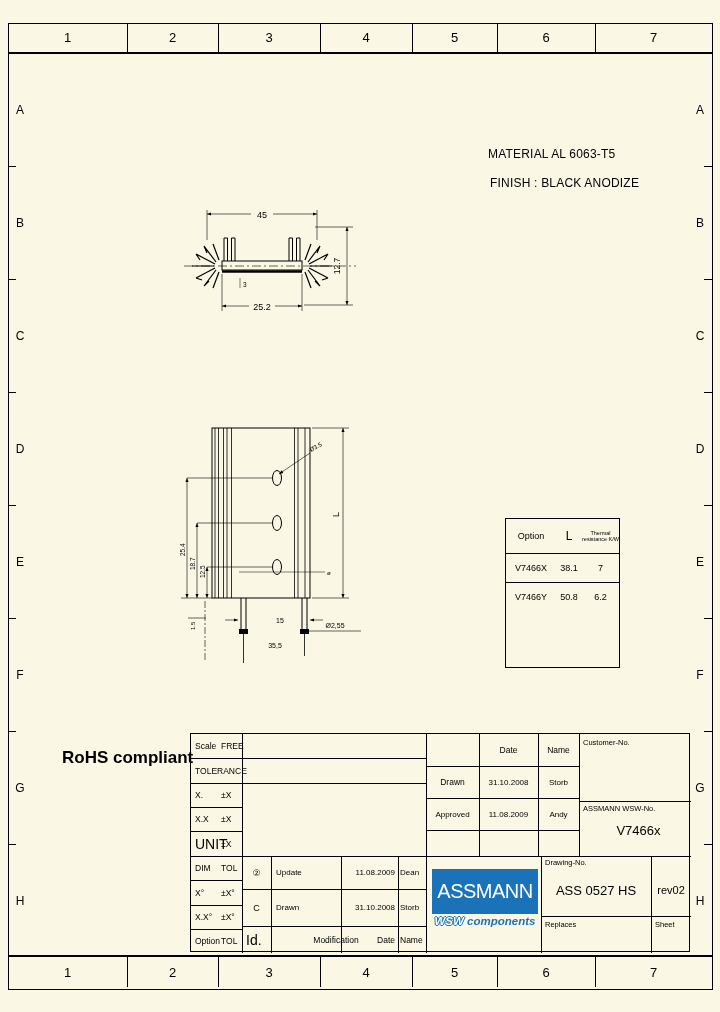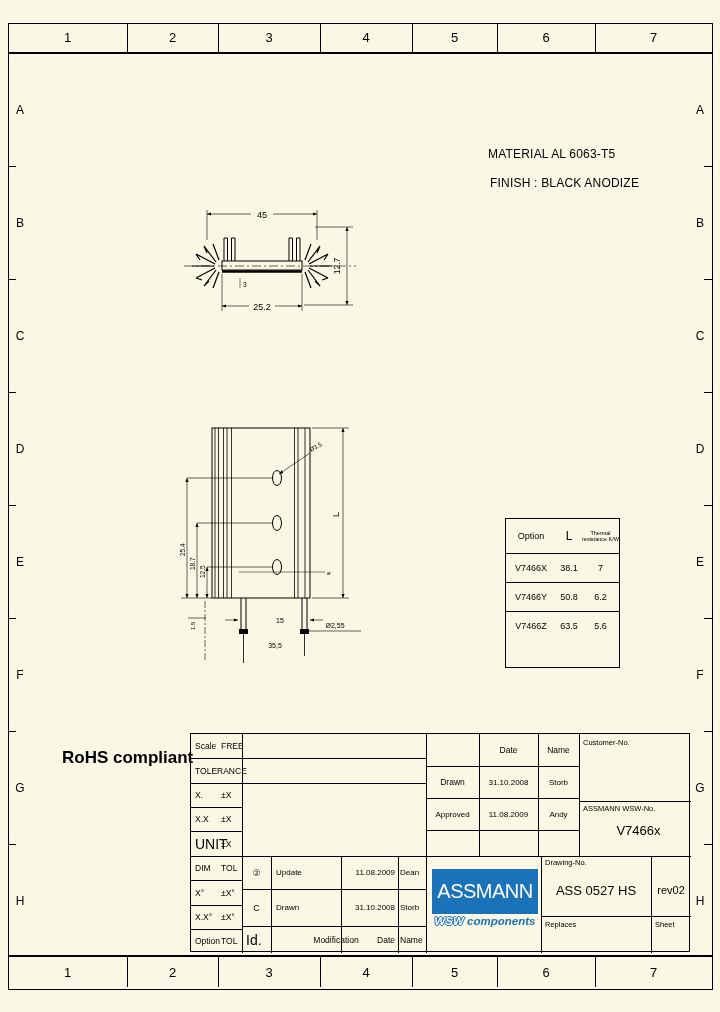--- a/index.html
+++ b/index.html
@@ -198,25 +198,20 @@
       <div class="opt-row opt-data">
         <div>V7466X</div>
         <div>38.1</div>
         <div>7</div>
       </div>
       <div class="opt-row opt-data">
         <div>V7466Y</div>
         <div>50.8</div>
         <div>6.2</div>
       </div>
-      <div class="opt-row opt-data">
-        <div>V7466Z</div>
-        <div>63.5</div>
-        <div>5.6</div>
-      </div>
     </div>
 
   <div class="tb" id="title-block">
     <div class="cell" style="left:288px;top:0;width:59px;height:32px;">Date</div>
     <div class="cell" style="left:347px;top:0;width:41px;height:32px;">Name</div>
     <div class="cell" style="left:235px;top:32px;width:53px;height:32px;">Drawn</div>
     <div class="cell" style="left:288px;top:32px;width:59px;height:32px;font-size:8px;">31.10.2008</div>
     <div class="cell" style="left:347px;top:32px;width:41px;height:32px;font-size:8px;">Storb</div>
     <div class="cell" style="left:235px;top:64px;width:53px;height:32px;font-size:8px;">Approved</div>
     <div class="cell" style="left:288px;top:64px;width:59px;height:32px;font-size:8px;">11.08.2009</div>

